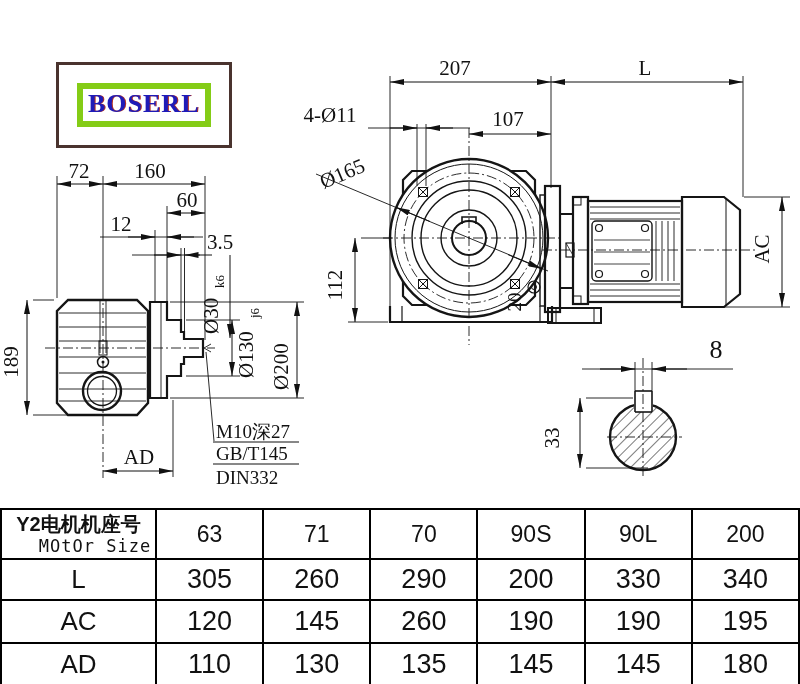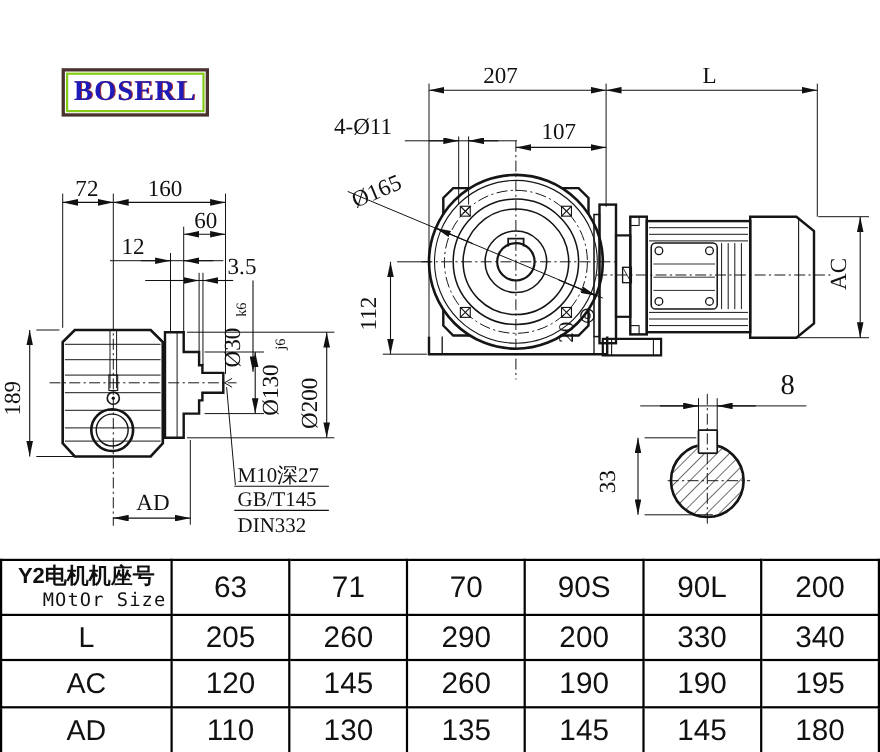--- a/index.html
+++ b/index.html
@@ -2,36 +2,36 @@
 <html><head>
 <meta charset="utf-8">
 <style>
   html,body{margin:0;padding:0;background:#fff;}
   #page{position:relative;width:800px;height:684px;background:#fff;overflow:hidden;
         font-family:"Liberation Sans",sans-serif;color:#111;}
   
   #title{position:absolute;left:54px;top:12px;font-size:31px;font-weight:bold;
          letter-spacing:2px;color:#0c0c0c;white-space:nowrap;}
   #logo{position:absolute;left:56px;top:62px;border:3px solid #4a332e;background:#fff;}
-  #logo .inner{border:2px solid #84cc16;margin:1px;padding:0 5px 2px 5px;}
+  #logo .inner{border:6px solid #84cc16;margin:18px;padding:0 5px 2px 5px;}
   #logo .txt{font-family:"Liberation Serif",serif;font-weight:bold;font-size:26px;
              color:#1f1bb8;letter-spacing:1px;text-shadow:1px 0 0 #b23226;}
   
   #drawing{position:absolute;left:0;top:0;width:800px;height:508px;}
   svg text{font-family:"Liberation Serif",serif;fill:#111;}
   
   #spec-table{position:absolute;left:0;top:508px;width:800px;height:176px;
               border-collapse:collapse;table-layout:fixed;background:#fff;}
   #spec-table td{border:2px solid #000;text-align:center;vertical-align:middle;
                  padding:0;overflow:hidden;}
   #spec-table col.c0{width:155px;}
   .hdr-cn{font-size:20px;font-weight:bold;line-height:24px;white-space:nowrap;}
   .hdr-en{font-family:"DejaVu Sans Mono",monospace;font-size:17px;letter-spacing:1px;
           line-height:21px;white-space:nowrap;padding-left:33px;}
-  .colhead{font-size:27px;}
+  .colhead{font-size:23px;}
   .rowlabel{font-size:26px;}
   .val{font-size:27px;}
 </style>
 </head>
 <body>
 
 <div id="page">
 
 
   <div id="logo">
@@ -304,21 +304,21 @@
       </td>
       <td class="colhead">63</td>
       <td class="colhead">71</td>
       <td class="colhead">70</td>
       <td class="colhead">90S</td>
       <td class="colhead">90L</td>
       <td class="colhead">200</td>
     </tr>
     <tr style="height:41px;">
       <td class="rowlabel">L</td>
-      <td class="val">205</td>
+      <td class="val">305</td>
       <td class="val">260</td>
       <td class="val">290</td>
       <td class="val">200</td>
       <td class="val">330</td>
       <td class="val">340</td>
     </tr>
     <tr style="height:43px;">
       <td class="rowlabel">AC</td>
       <td class="val">120</td>
       <td class="val">145</td>

